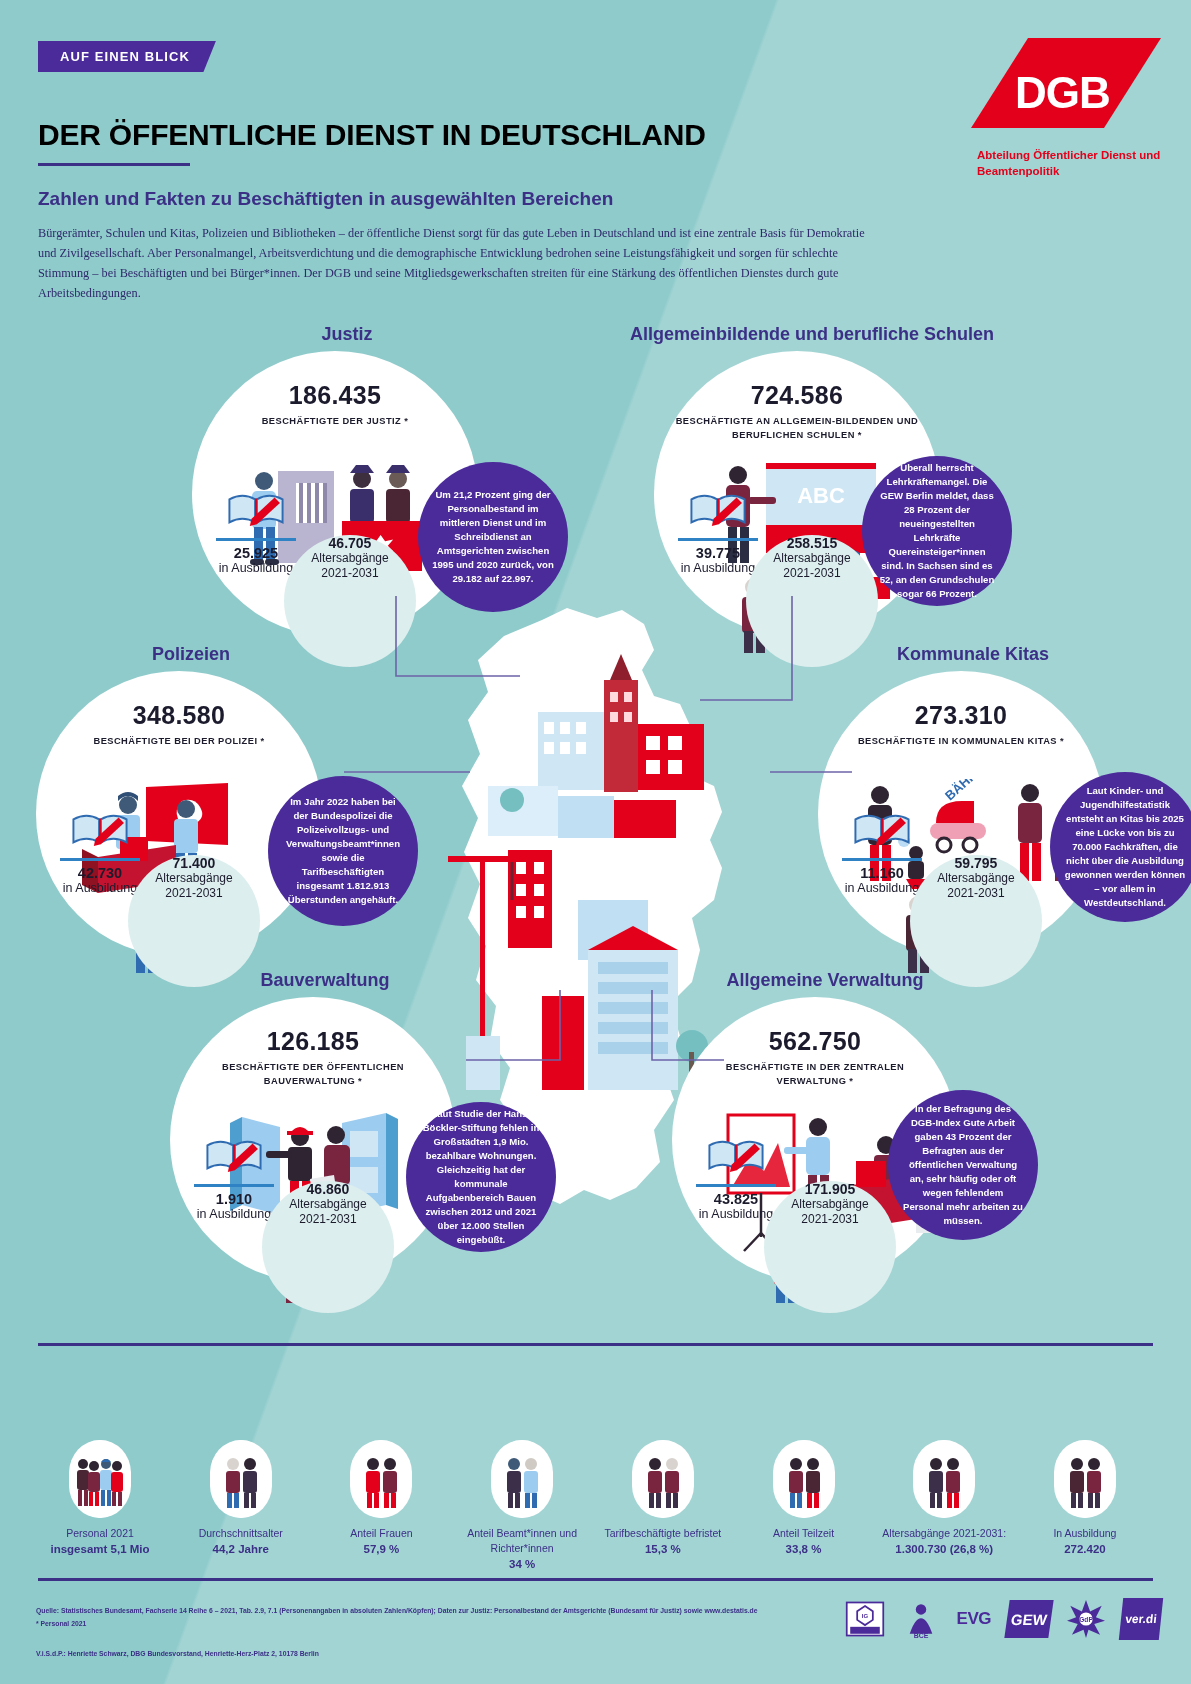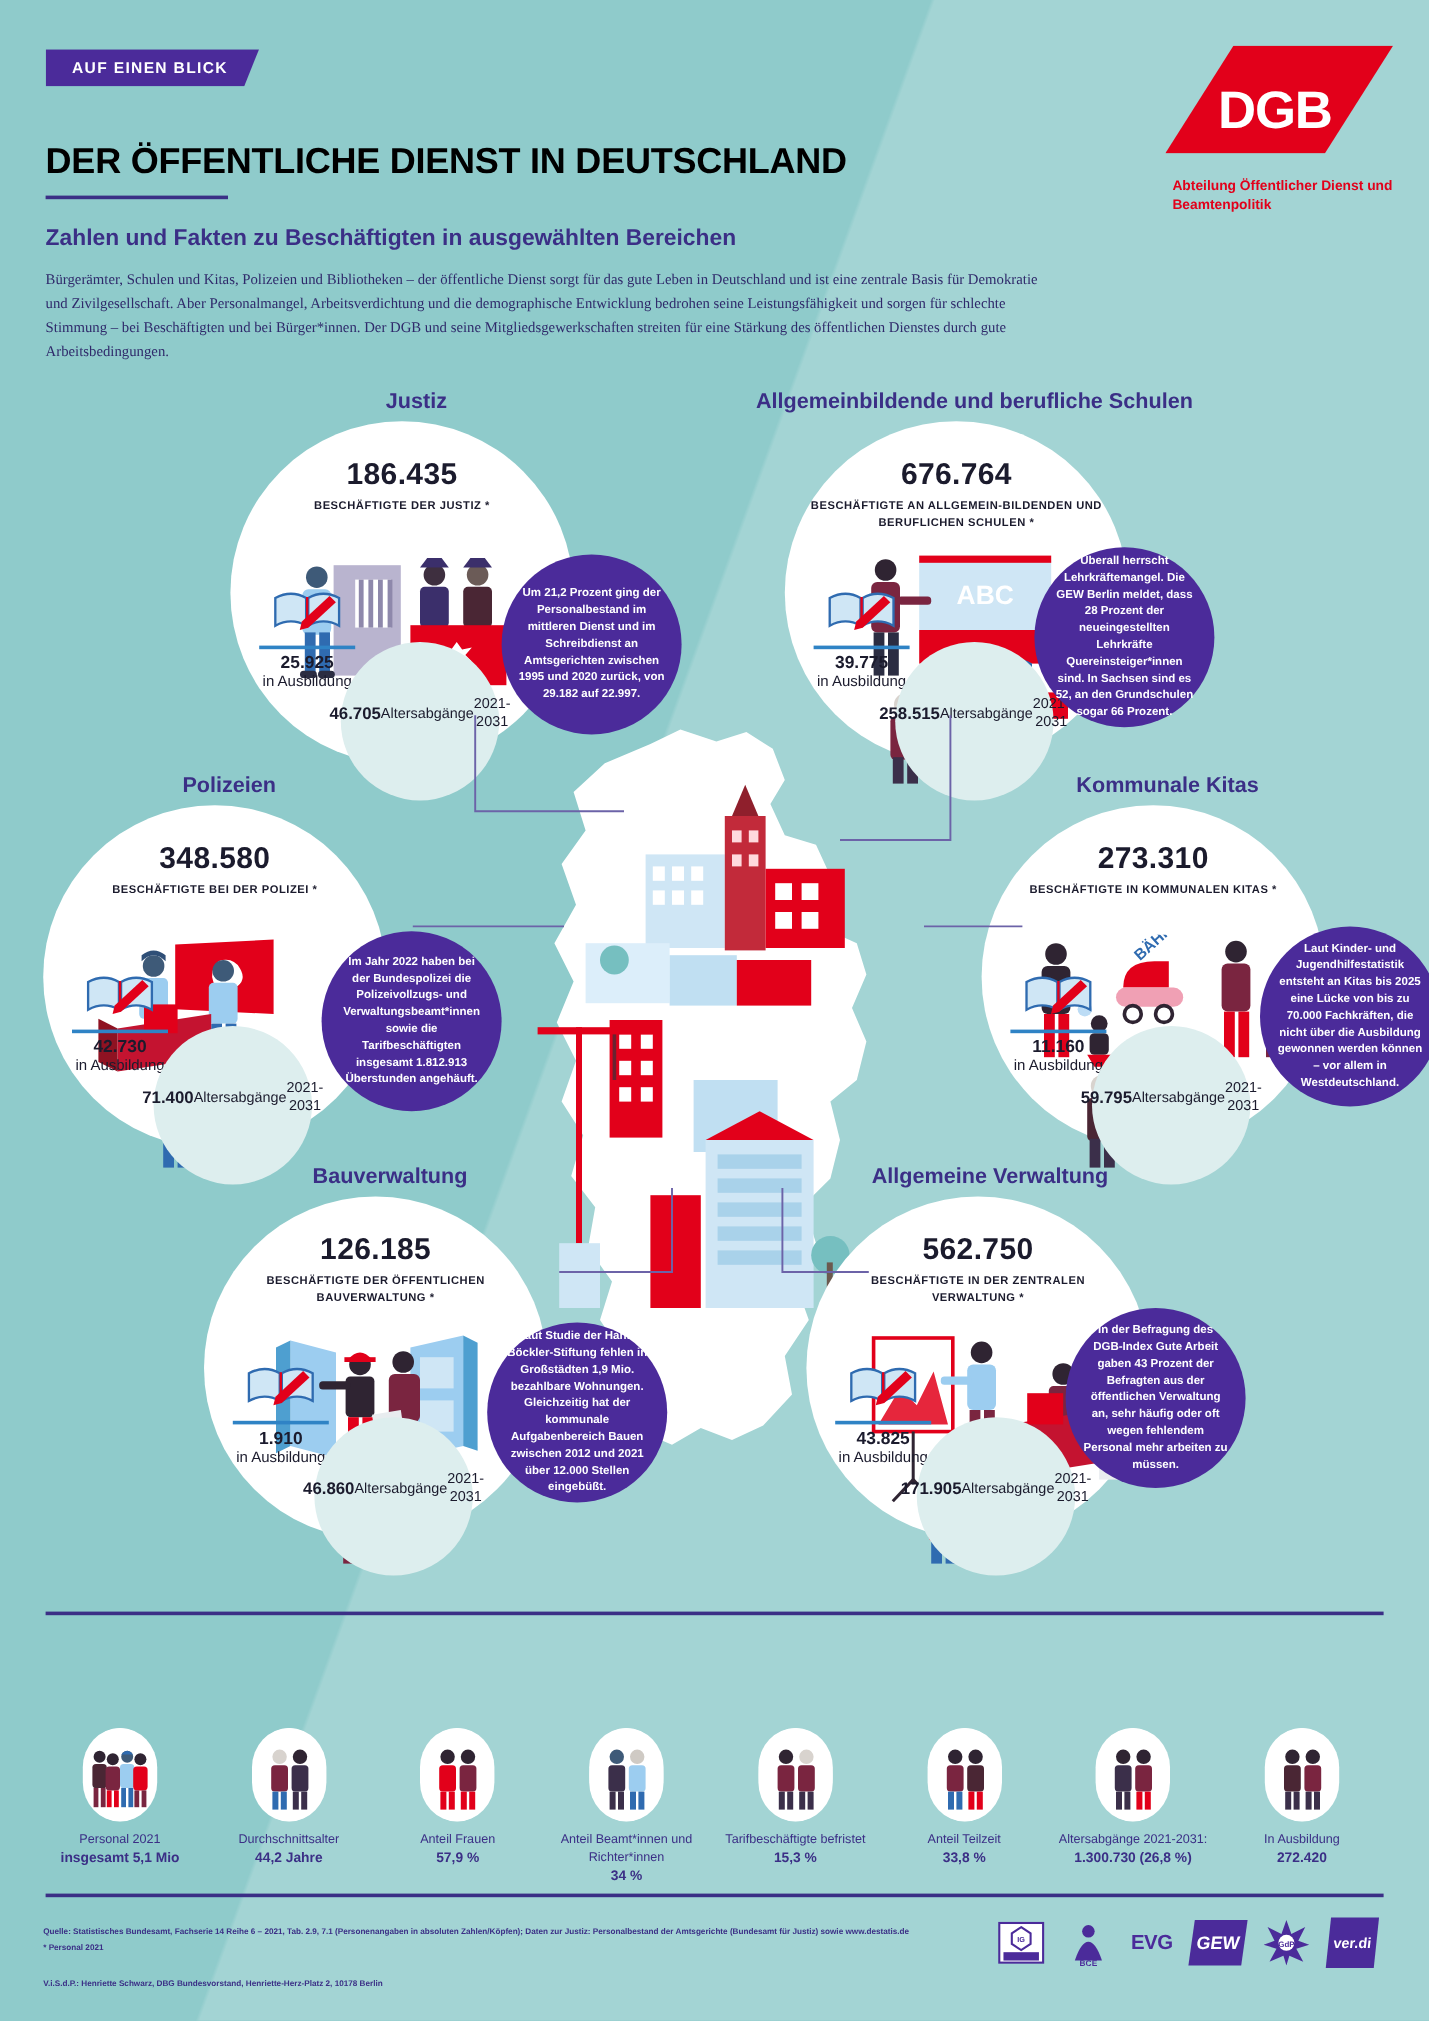--- a/index.html
+++ b/index.html
@@ -83,21 +83,21 @@
   }
   .train{
     position:absolute; left:18px; bottom:62px; width:92px; text-align:center;
   }
   .train .rule{ height:3px; background:#2f83c5; margin:4px 6px 4px 6px; }
   .train .n{ font-size:14.5px; font-weight:bold; color:#1b1b2d; }
   .train .l{ font-size:12.5px; color:#1b1b2d; }
   .agecircle{
     position:absolute; width:132px; height:132px; border-radius:50%;
     background:#ddeeee; left:92px; bottom:-30px;
-    display:flex; flex-direction:row; justify-content:center;
+    display:flex; flex-direction:column; justify-content:flex-start;
     align-items:center; padding-bottom:14px;
   }
   .agecircle .n{ font-size:14px; font-weight:bold; color:#1b1b2d; }
   .agecircle .l{ font-size:12px; color:#1b1b2d; line-height:1.25; text-align:center; }
   .note{
     position:absolute;
     width:150px; height:150px; border-radius:50%;
     background:#4b2b9a; color:#fff;
     display:flex; align-items:center; justify-content:center;
     text-align:center; padding:14px;
@@ -122,21 +122,21 @@
   
   .src{
     position:absolute; left:36px; top:1605px; width:760px;
     font-size:6.8px; color:#3b2f86; line-height:1.9; font-weight:bold;
   }
   .imp{
     position:absolute; left:36px; top:1650px;
     font-size:6.8px; color:#3b2f86; font-weight:bold;
   }
   .logos{
-    position:absolute; right:44px; top:1598px;
+    position:absolute; right:30px; top:1598px;
     display:flex; align-items:center; gap:16px;padding-left:48px;
   }
   .lg{ color:#4b2b9a; font-weight:bold; display:flex; align-items:center; justify-content:center; }
   .lg-box{ background:#4b2b9a; color:#fff; font-weight:bold; display:flex; align-items:center; justify-content:center; }
 </style>
 </head>
 <body>
 
 <div class="bg-wedge"></div>
 
@@ -263,21 +263,21 @@
       <div class="l">Altersabgänge</div>
       <div class="l">2021-2031</div>
     </div>
   </div>
   <div class="note" style="left:226px; top:138px;">Um 21,2 Prozent ging der Personalbestand im mittleren Dienst und im Schreibdienst an Amtsgerichten zwischen 1995 und 2020 zurück, von 29.182 auf 22.997.</div>
 </div>
 
 <div class="sec" style="left:630px; top:324px; width:360px;">
   <div class="sec-title">Allgemeinbildende und berufliche Schulen</div>
   <div class="bubble" style="margin-left:24px;">
-    <div class="big-num">676.764</div>
+    <div class="big-num">724.586</div>
     <div class="num-cap" style="left:18px;right:18px;">BESCHÄFTIGTE AN ALLGEMEIN-BILDENDEN UND BERUFLICHEN SCHULEN *</div>
     <svg viewBox="0 0 286 200" style="position:absolute;left:0;top:108px;width:286px;height:200px;">
       <rect x="112" y="8" width="110" height="58" fill="#cfe6f5"></rect>
       <rect x="112" y="4" width="110" height="6" fill="#e2001a"></rect>
       <text x="167" y="44" font-size="22" font-weight="bold" fill="#fff" text-anchor="middle" font-family="Liberation Sans, sans-serif">ABC</text>
       <rect x="112" y="66" width="110" height="28" fill="#e2001a"></rect>
       <circle cx="84" cy="16" r="9" fill="#2f2432"></circle>
       <rect x="72" y="26" width="24" height="42" rx="5" fill="#7a2540"></rect>
       <rect x="74" y="68" width="9" height="36" fill="#2b2d42"></rect>
         <rect x="86" y="68" width="9" height="36" fill="#2b2d42"></rect>

